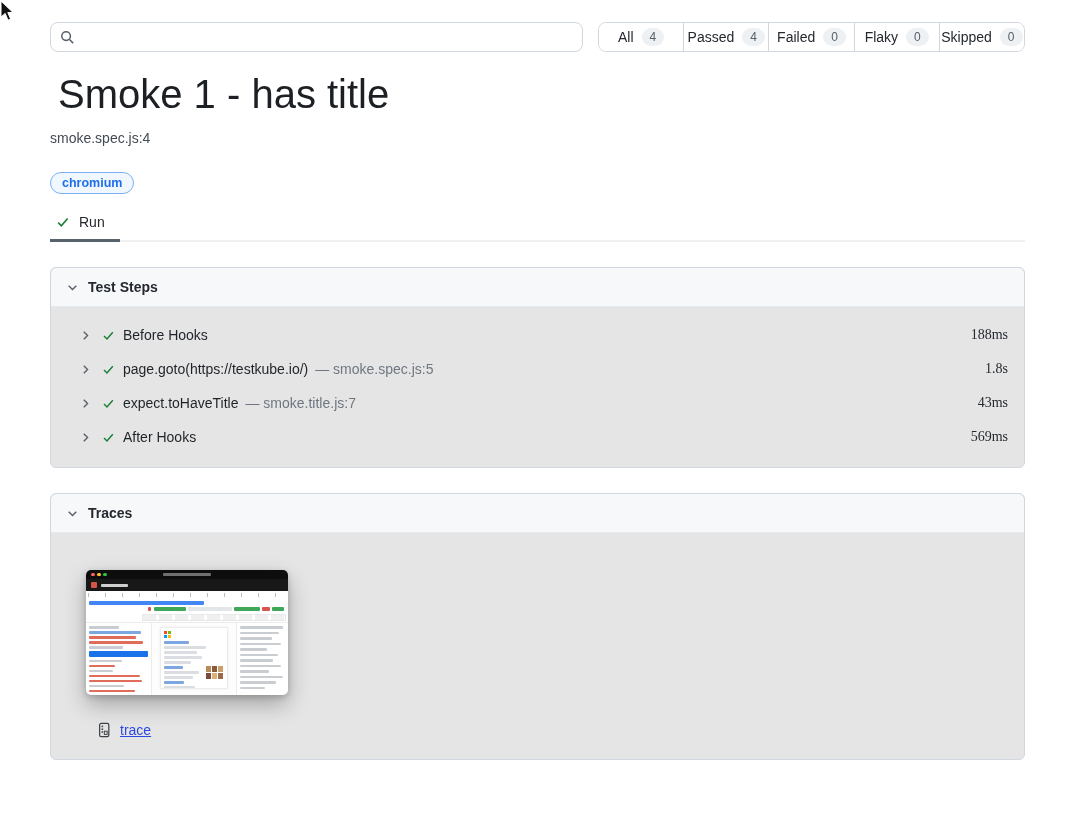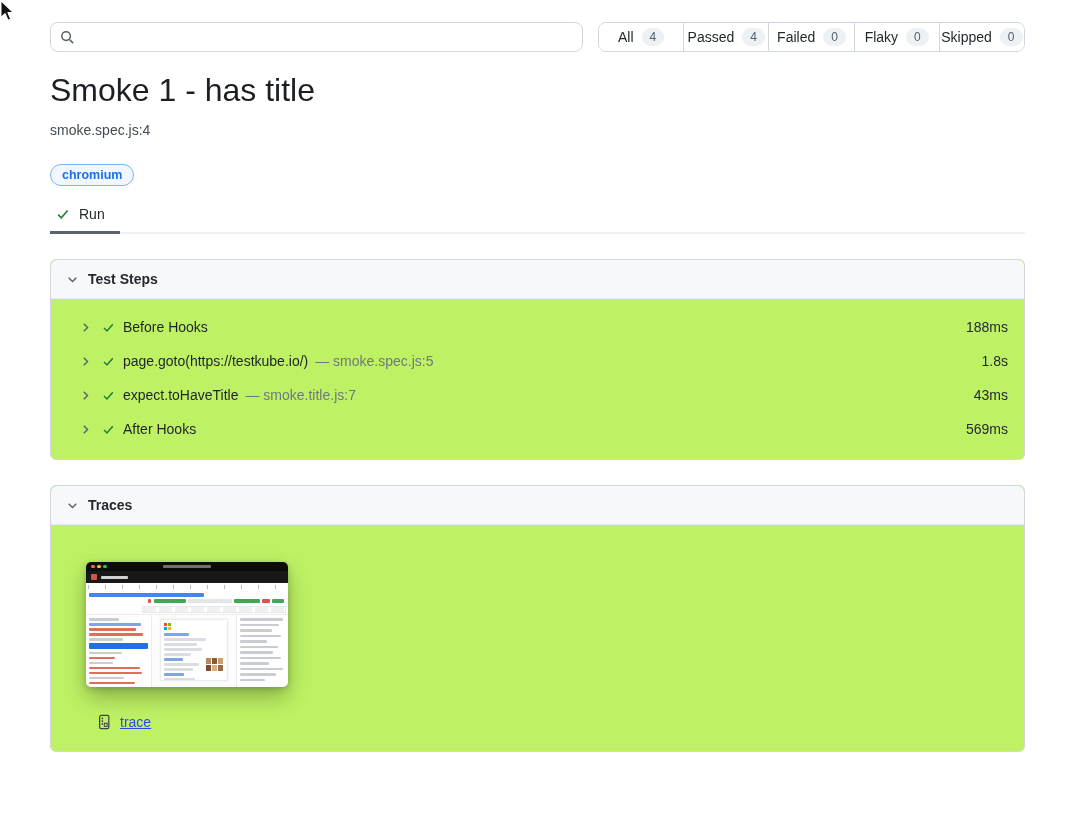--- a/index.html
+++ b/index.html
@@ -30,48 +30,48 @@
     background:#fff; white-space:nowrap;
   }
   .filter-btn:last-child { border-right:none; }
   .count-pill {
     background:#eef1f4; border-radius:10px; padding:1px 8px; font-size:12px;
     color:#57606a; line-height:16px;
   }
   .total-time { text-align:right; color:#6e7781; font-size:14px; margin-top:11px; }
 
   
-  .test-title { font-size:32px; font-weight:400; margin:20px 0 0; color:#1c1f23; }
+  .test-title { font-size:40px; font-weight:400; margin:20px 8px 0; color:#1c1f23; }
   .test-location { margin-top:13px; font-size:14px; color:#424a53; }
   .project-badge {
     margin-top:26px; display:inline-block; font-size:12.5px; font-weight:700;
     color:#1f6feb; background:#f0f7ff; border:1px solid #7cb2f5;
     border-radius:12px; padding:3px 11px; cursor:pointer;
   }
   .tab-strip { margin-top:13px; border-bottom:2px solid #eef0f2; }
   .tab {
     display:inline-flex; align-items:center; gap:9px; padding:7px 15px 9px 6px;
     font-size:14px; color:#24292f; cursor:pointer;
     border-bottom:3px solid #59636e; margin-bottom:-2px;
   }
 
   
-  .panel { margin-top:25px; border:1px solid #d0d7de; border-radius:6px; background:#bef264; }
+  .panel { margin-top:25px; border:1px solid #d0d7de; border-radius:6px; background:#e5e5e5; }
   .panel-header {
     background:#f6f8fa; padding:11px 16px; display:flex; align-items:center; gap:10px;
     font-size:14px; font-weight:700; color:#24292f; cursor:pointer;
     border-bottom:1px solid #e6eaee; border-radius:6px 6px 0 0;
   }
   .steps { padding:11px 0 13px; }
   .step-row { display:flex; align-items:center; padding:9px 16px 9px 29px; font-size:14px; cursor:pointer; }
   .step-chevron { display:inline-flex; margin-right:11px; }
   .step-check { display:inline-flex; margin-right:8px; }
   .step-title { color:#1f2328; }
   .step-loc { color:#6e7781; margin-left:7px; }
-  .step-duration { margin-left:auto; color:#24292f; }
+  .step-duration { margin-left:auto; color:#24292f;font-family:Liberation Serif, serif; }
 
   
   .traces-body { padding:37px 16px 21px 35px; }
   .thumb {
     width:202px; height:125px; border-radius:5px; overflow:hidden; background:#fff;
     box-shadow:0 10px 22px rgba(0,0,0,.28), 0 2px 6px rgba(0,0,0,.18); cursor:pointer;
   }
   
   .tv-titlebar { height:9px; background:#0d0d0d; display:flex; align-items:center; gap:2.5px; padding:0 5px; position:relative; }
   .dot { width:3.5px; height:3.5px; border-radius:50%; }

